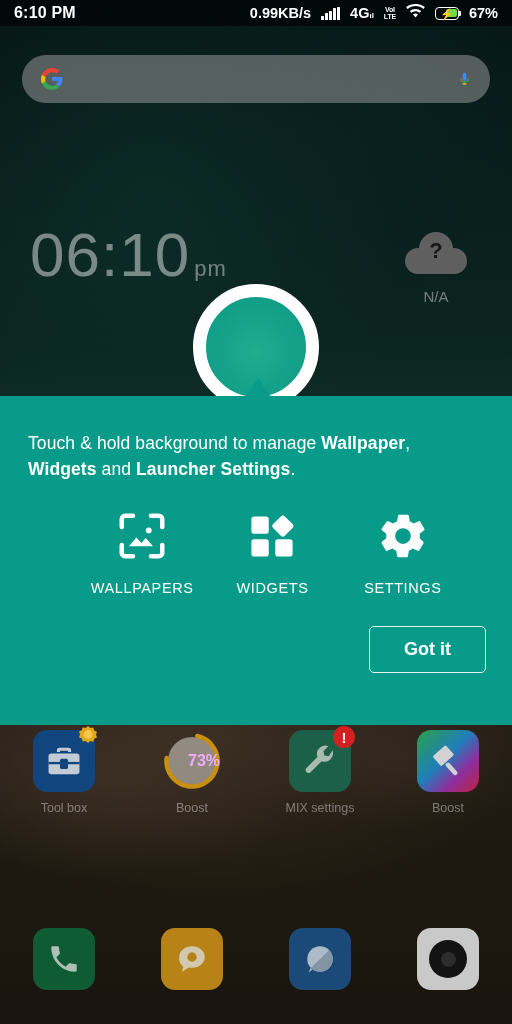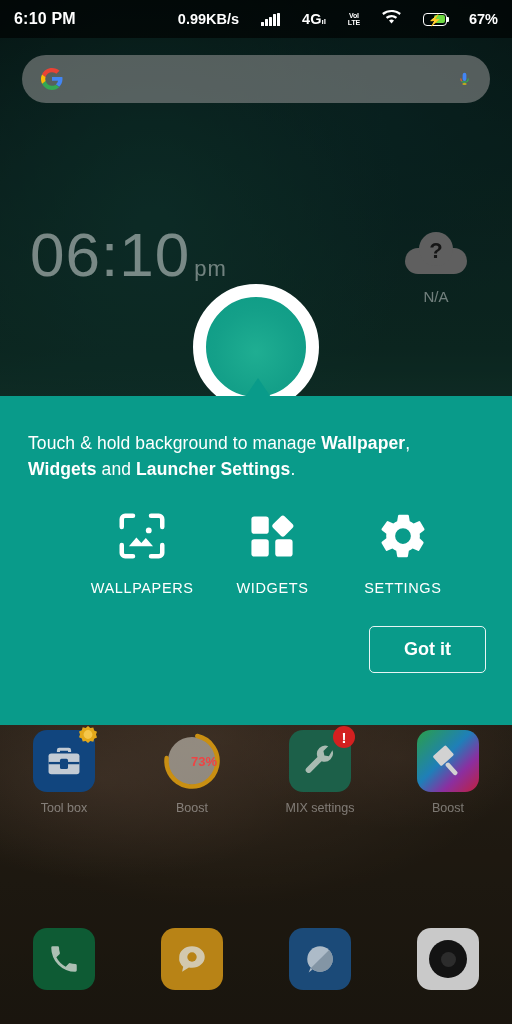--- a/index.html
+++ b/index.html
@@ -33,27 +33,27 @@
     content:""; position:absolute; inset:0;
     background:
       radial-gradient(ellipse 80% 22% at 42% 72%, rgba(160,120,95,.30) 0%, rgba(120,90,70,0) 75%),
       radial-gradient(ellipse 60% 14% at 20% 76%, rgba(180,140,120,.22) 0%, rgba(140,100,85,0) 70%),
       radial-gradient(ellipse 45% 10% at 78% 74%, rgba(150,110,90,.18) 0%, rgba(130,95,75,0) 70%);
   }
   #dim{ position:absolute; inset:0; background:rgba(0,0,0,.36); }
 
   
   #statusbar{
-    position:absolute; top:0; left:0; right:0; height:38px;
+    position:absolute; top:0; left:0; right:0; height:26px;
     display:flex; align-items:center; justify-content:space-between;
     padding:11px 14px; color:#fff; z-index:40;
     background:rgba(0,0,0,.62);
   }
   #statusbar .clk{ font-size:16px; font-weight:bold; letter-spacing:.2px; }
-  .sb-right{ display:flex; align-items:center; gap:22px; }
+  .sb-right{ display:flex; align-items:center; gap:10px; }
   .sb-right .netspeed{ font-size:14.5px; font-weight:bold; }
   .bars{ display:flex; align-items:flex-end; gap:1.5px; height:13px; }
   .bars i{ display:block; width:2.6px; background:#fff; border-radius:.5px; }
   .bars i:nth-child(1){height:4px}.bars i:nth-child(2){height:6.5px}
   .bars i:nth-child(3){height:9px}.bars i:nth-child(4){height:11.5px}
   .bars i:nth-child(5){height:13px}
   .g4{ font-size:14.5px; font-weight:bold; }
   .g4 sub{ font-size:8px; vertical-align:baseline; }
   .volte{ display:flex; flex-direction:column; align-items:center; line-height:7px;
           font-size:7px; font-weight:bold; letter-spacing:-.2px; }
@@ -147,21 +147,21 @@
   .appicon{ width:62px; height:62px; border-radius:14px; position:relative;
             display:flex; align-items:center; justify-content:center; }
   .applabel{ margin-top:9px; font-size:12.5px; color:rgba(255,255,255,.40); }
 
   
   .ic-toolbox{ background:#11457e; }
   .badge-star{ position:absolute; right:-5px; top:-5px; width:24px; height:24px; }
   
   .boostring{ width:62px; height:62px; border-radius:50%; position:relative;
               display:flex; align-items:center; justify-content:center; }
-  .boostring .pctxt{ font-size:13px; font-weight:bold; color:#ef4444; z-index:2;margin-left:24px; }
+  .boostring .pctxt{ font-size:16px; font-weight:bold; color:#f0abfc; z-index:2;margin-left:24px; }
   
   .ic-mix{ background:#1c6049; }
   .badge-alert{ position:absolute; right:-4px; top:-4px; width:22px; height:22px;
                 border-radius:50%; background:#d32020; color:#fff; font-size:15px;
                 font-weight:bold; display:flex; align-items:center; justify-content:center; }
   
   .ic-theme{ background:linear-gradient(135deg,#2a9f4a 0%,#1f7fb8 45%,#8b2fa0 70%,#c0203e 100%); }
 
   
   #dock{ position:absolute; left:0; right:0; top:928px; display:flex; z-index:10; }

